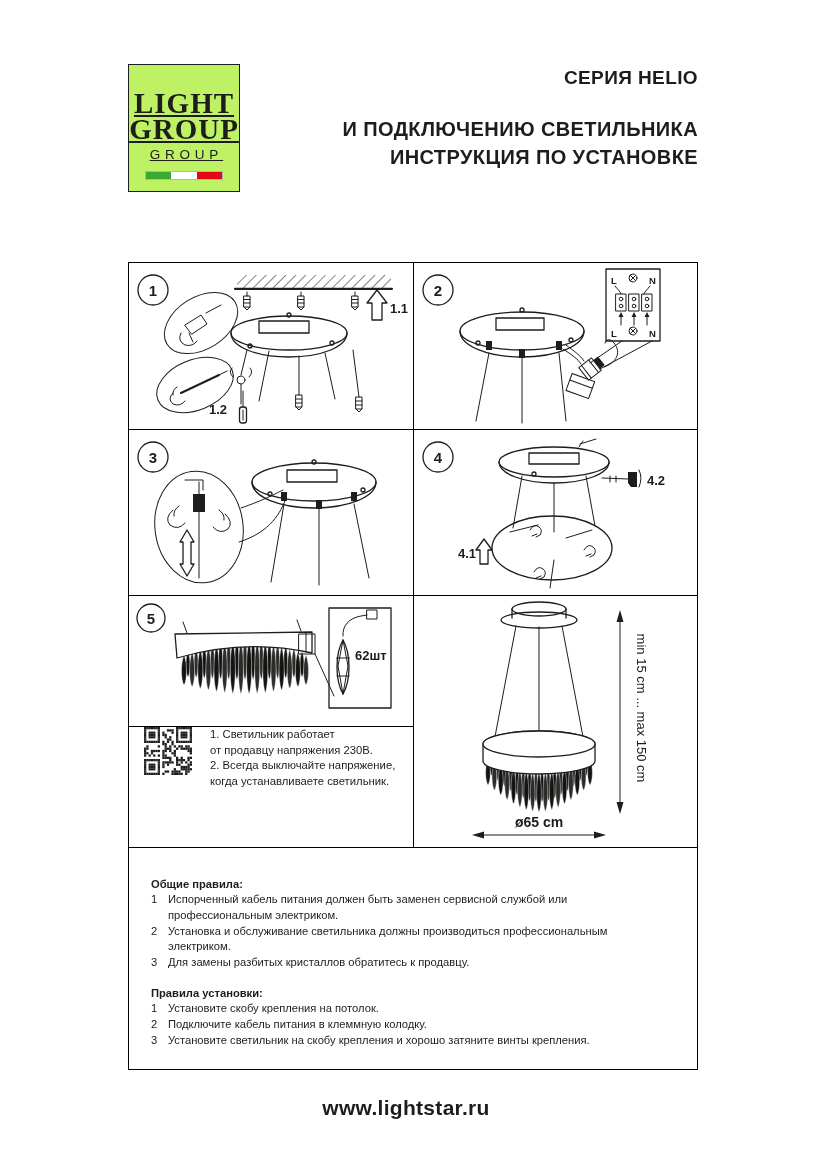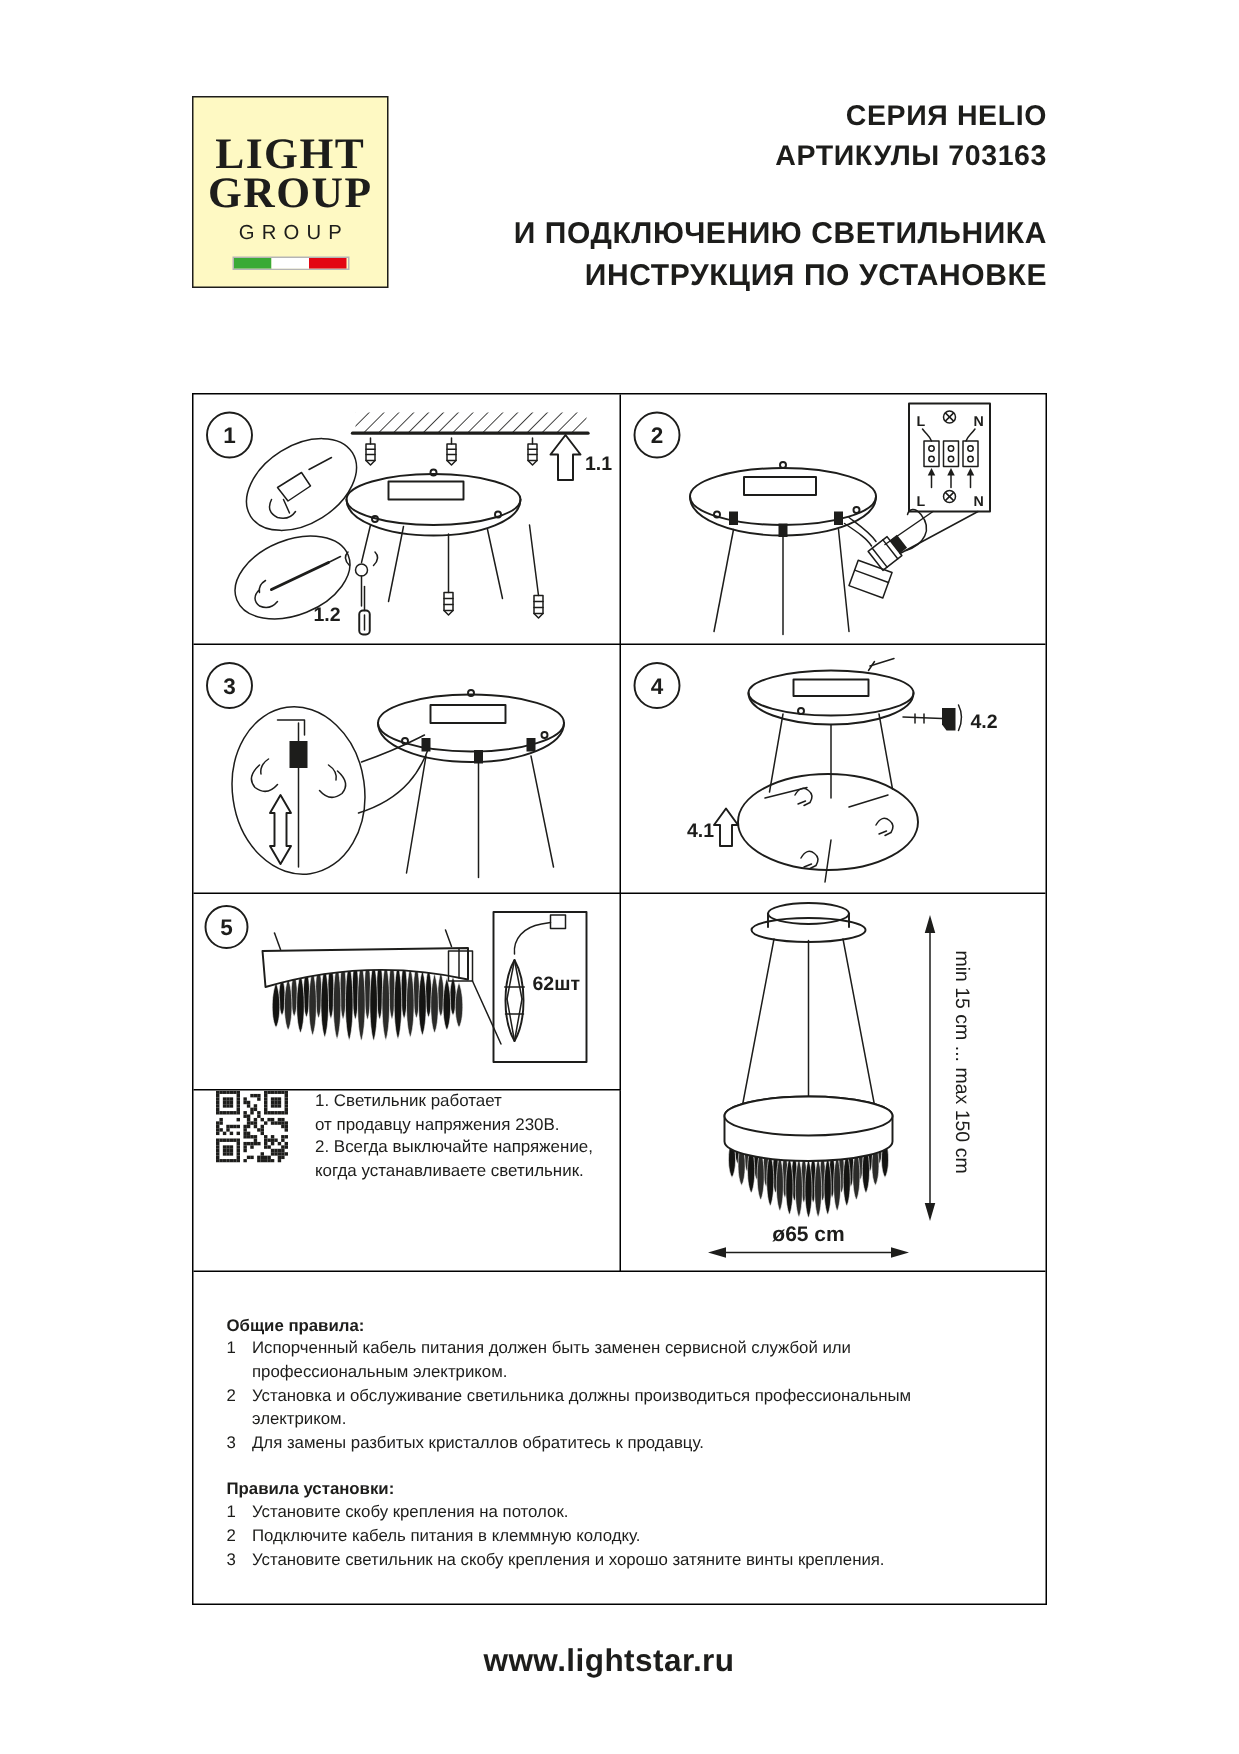--- a/index.html
+++ b/index.html
@@ -1,20 +1,20 @@
 <!DOCTYPE html>
 <html><head>
 <meta charset="utf-8">
 <style>
   * { margin:0; padding:0; box-sizing:border-box; }
   html,body { background:#fff; }
   body { width:826px; height:1169px; position:relative; font-family:"Liberation Sans",sans-serif; color:#1d1d1b; }
 
   
-  .logo-box { position:absolute; left:128px; top:64px; width:131px; height:128px; border:1.6px solid #1d1d1b; text-align:center; background:#fef9c3; }
+  .logo-box { position:absolute; left:128px; top:64px; width:112px; height:128px; border:1.6px solid #1d1d1b; text-align:center; background:#bef264;text-decoration:underline; }
   .logo-word { font-family:"Liberation Serif",serif; font-weight:bold; font-size:29px; line-height:26px; letter-spacing:1px; }
   .logo-word.first { margin-top:25px; }
   .logo-group { font-size:13.5px; letter-spacing:4.8px; text-indent:4.8px; margin-top:5px; font-weight:normal;text-align:center; }
   .logo-flag { width:78px; height:9px; margin:9px auto 0; border:0.8px solid #b5b5b5; display:flex; }
   .logo-flag span { flex:1; height:100%; }
 
   .header-text { position:absolute; right:128px; top:64px; text-align:right; font-weight:bold; }
   .hdr-series { font-size:19px; line-height:27px; letter-spacing:0.4px; }
   .hdr-title  { font-size:20px; line-height:28px; letter-spacing:0.4px; margin-top:24px; }
 
@@ -68,21 +68,20 @@
   <div class="logo-group">GROUP</div>
   <div class="logo-flag">
     <span style="background: rgb(58, 170, 53);"></span>
     <span style="background: rgb(255, 255, 255);"></span>
     <span style="background: rgb(227, 6, 19);"></span>
   </div>
 </div>
 
 <div class="header-text">
   <div class="hdr-series">СЕРИЯ HELIO</div>
-  <div class="hdr-series">АРТИКУЛЫ 703163</div>
   <div class="hdr-title">
     <div>И ПОДКЛЮЧЕНИЮ СВЕТИЛЬНИКА</div>
     <div>ИНСТРУКЦИЯ ПО УСТАНОВКЕ</div>
   </div>
 </div>
 
 <div class="grid">
 
   <div class="cell c1">
     <svg width="283" height="165" viewBox="0 0 283 165">

